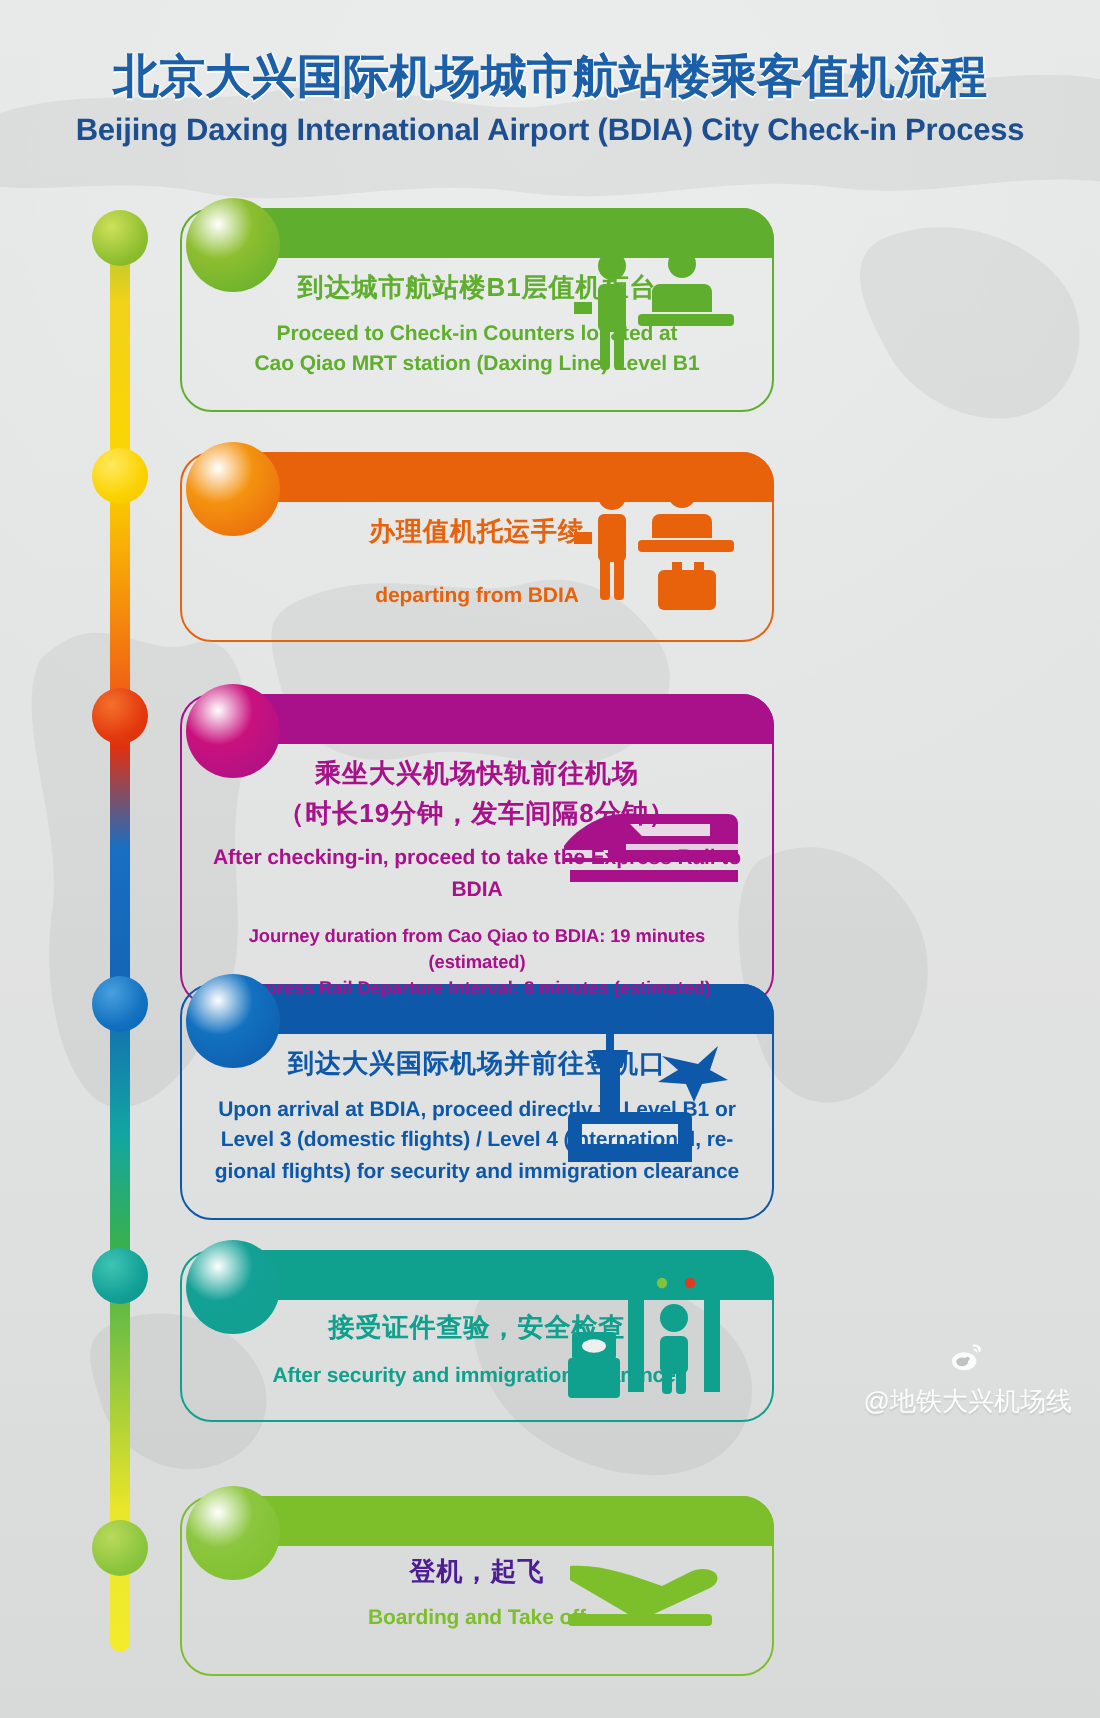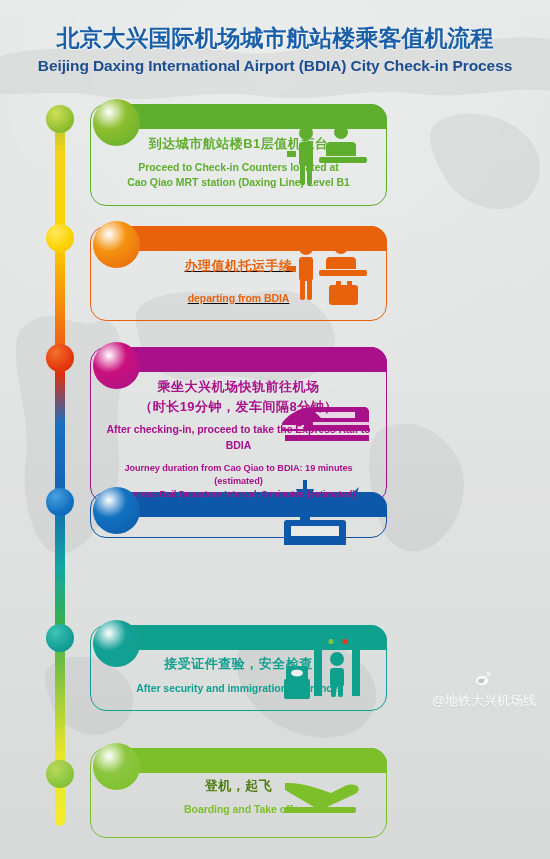--- a/index.html
+++ b/index.html
@@ -106,21 +106,21 @@
   .step-icon {
     position:absolute; right:6px; top:50%;
     transform:translateY(-50%);
     width:104px; height:84px;
     display:flex; align-items:center; justify-content:center;
   }
   .step-icon svg { display:block; }
 
   
   .s1 { position:absolute; top:4px;   left:0; }
-  .s2 { position:absolute; top:126px; left:0;text-decoration:underline; }
+  .s2 { position:absolute; top:126px; left:0; }
   .s3 { position:absolute; top:247px; left:0; }
   .s4 { position:absolute; top:392px; left:0; }
   .s5 { position:absolute; top:525px; left:0; }
   .s6 { position:absolute; top:648px; left:0; }
 
   
   .watermark {
     position:absolute; right:14px; bottom:9px;
     display:flex; align-items:center; gap:5px;
     color:#ffffff; font-size:13px;
@@ -243,20 +243,26 @@
             <rect x="32" y="22" width="56" height="3" fill="#f0f0f0" opacity=".85"></rect>
           </g>
         </svg>
       </div>
     </div>
 
     <div class="step s4">
       <div class="card" id="c4" style="border-color: rgb(13, 88, 168);">
         <div class="card-band" id="b4" style="background: rgb(13, 88, 168);"></div>
         <div class="card-dot" id="d4c" style="background: radial-gradient(circle at 34% 28%, rgb(255, 255, 255) 0%, rgb(18, 113, 192) 38%, rgb(13, 88, 168) 100%);"></div>
+        <div class="card-body">
+          <div class="txt-cn" id="t4cn" style="color: rgb(13, 88, 168);">到达大兴国际机场并前往登机口</div>
+          <div class="txt-en" id="t4a" style="color: rgb(13, 88, 168);">Upon arrival at BDIA, proceed directly to Level B1 or</div>
+          <div class="txt-en" id="t4b" style="margin-top: 0px; color: rgb(13, 88, 168);">Level 3 (domestic flights) / Level 4 (international, re-</div>
+          <div class="txt-en" id="t4c" style="margin-top: 0px; color: rgb(13, 88, 168);">gional flights) for security and immigration clearance</div>
+        </div>
       </div>
       <div class="step-icon">
         <svg width="92" height="74" viewBox="0 0 92 74">
           <g fill="#0d58a8">
             <rect x="20" y="2" width="4" height="9"></rect>
             <path d="M13 11 h18 l-3 9 H16 z"></path>
             <rect x="17" y="20" width="10" height="22"></rect>
             <path d="M4 42 h56 a3 3 0 0 1 3 3 v22 H1 V45 a3 3 0 0 1 3-3z"></path>
             <rect x="8" y="48" width="48" height="10" fill="#e8e9e9"></rect>
             <path d="M48 14 l18 4 l10-9 l-4 12 l9 5 l-13 2 l-4 9 l-4-9 l-14-1 l10-6z"></path>
@@ -292,21 +298,21 @@
           </g>
         </svg>
       </div>
     </div>
 
     <div class="step s6">
       <div class="card" id="c6" style="padding-top: 28px; padding-bottom: 20px; border-color: rgb(124, 191, 42);">
         <div class="card-band" id="b6" style="background: rgb(124, 191, 42);"></div>
         <div class="card-dot" id="d6c" style="background: radial-gradient(circle at 34% 28%, rgb(255, 255, 255) 0%, rgb(140, 198, 63) 38%, rgb(124, 191, 42) 100%);"></div>
         <div class="card-body">
-          <div class="txt-cn" id="t6cn" style="color: #4d7c0f; text-align: center;">登机，起飞</div>
+          <div class="txt-cn" id="t6cn" style="color: #4c1d95; text-align: center;">登机，起飞</div>
           <div class="txt-en" id="t6a" style="color: rgb(124, 191, 42);">Boarding and Take off</div>
         </div>
       </div>
       <div class="step-icon">
         <svg width="92" height="44" viewBox="0 0 92 44">
           <g fill="#7cbf2a">
             <path d="M2 12 C18 11 34 17 48 22 L62 15 C66 13 71 13 74 15 C77 17 76 21 72 23 L44 36 C40 38 35 38 31 36 L2 19 Z"></path>
             <rect x="1" y="36" width="72" height="6" rx="2"></rect>
           </g>
         </svg>

